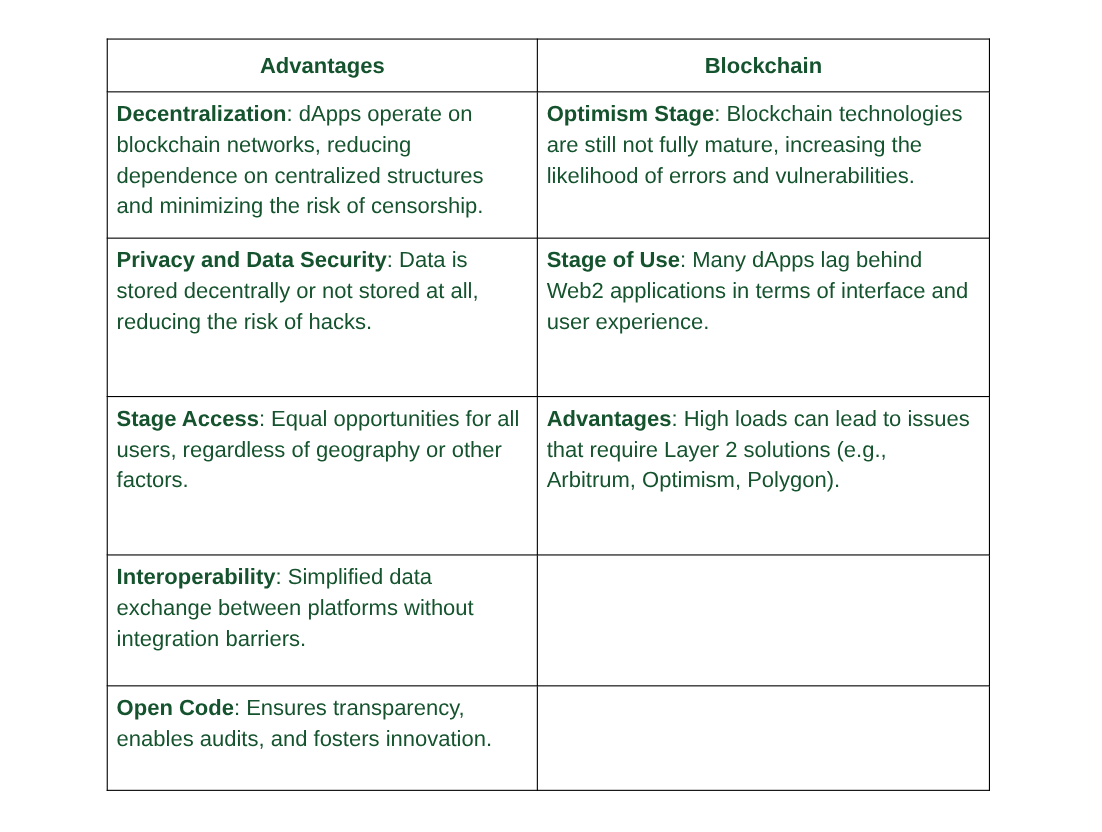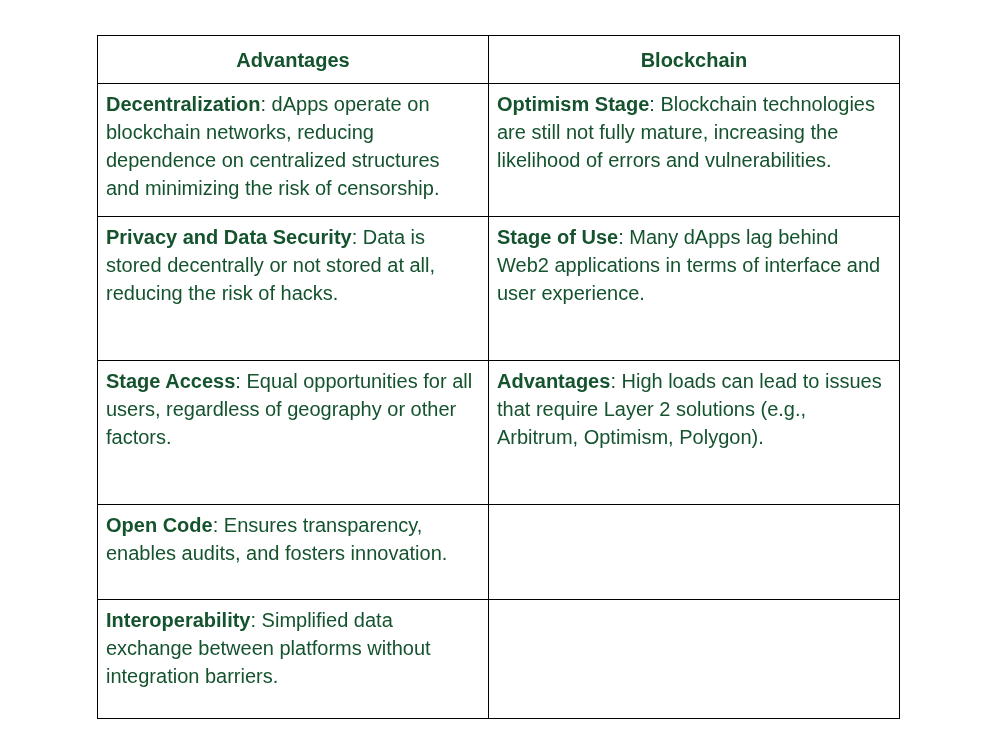--- a/index.html
+++ b/index.html
@@ -80,31 +80,31 @@
         </td>
       </tr>
       <tr style="height:144px;">
         <td>
           <span class="term">Stage Access</span><span>: Equal opportunities for all users, regardless of geography or other factors.</span>
         </td>
         <td>
           <span class="term">Advantages</span><span>: High loads can lead to issues that require Layer 2 solutions (e.g., Arbitrum, Optimism, Polygon).</span>
         </td>
       </tr>
-      <tr style="height:95px;">
+      <tr style="height:119px;">
         <td>
-          <span class="term">Open Code</span><span>: Ensures transparency, enables audits, and fosters innovation.</span>
+          <span class="term">Interoperability</span><span>: Simplified data exchange between platforms without integration barriers.</span>
         </td>
         <td>
           <span class="term"></span><span></span>
         </td>
       </tr>
-      <tr style="height:119px;">
+      <tr style="height:95px;">
         <td>
-          <span class="term">Interoperability</span><span>: Simplified data exchange between platforms without integration barriers.</span>
+          <span class="term">Open Code</span><span>: Ensures transparency, enables audits, and fosters innovation.</span>
         </td>
         <td>
           <span class="term"></span><span></span>
         </td>
       </tr>
     </tbody>
   </table>
 </div>
 
 </body></html>

